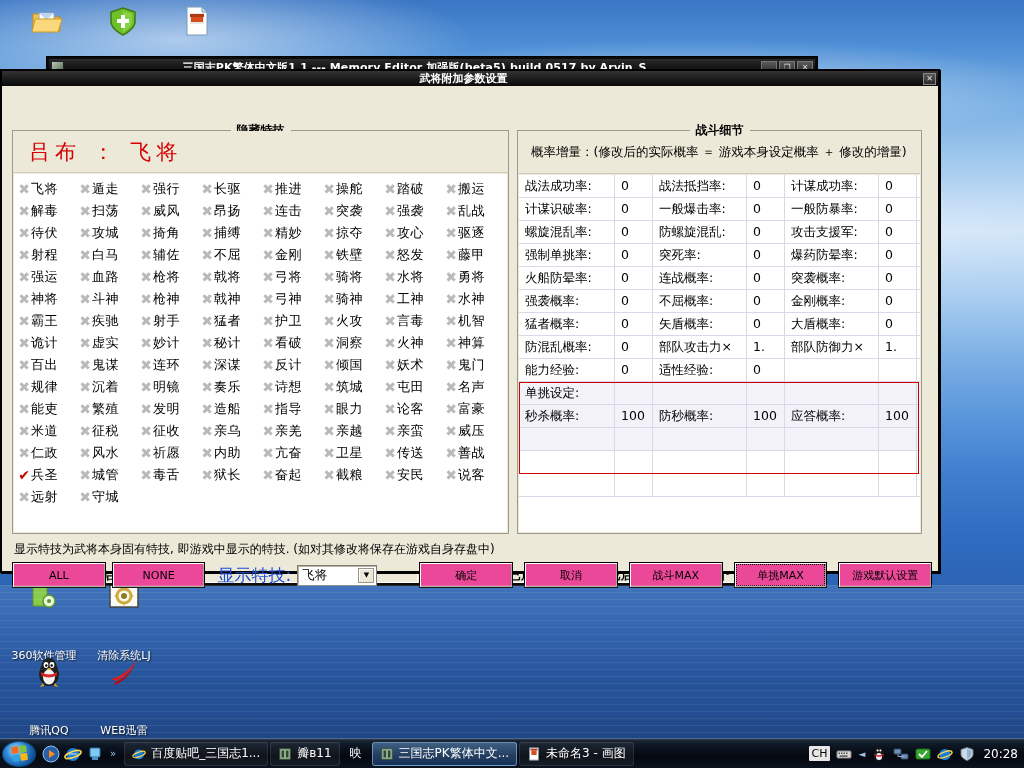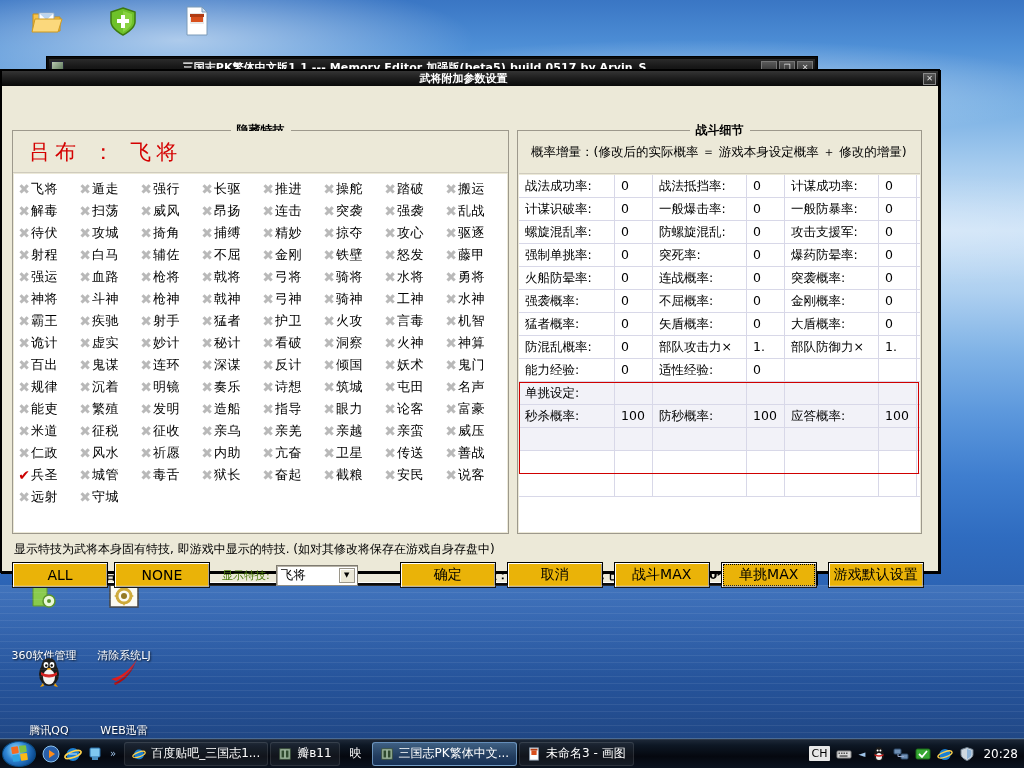--- a/index.html
+++ b/index.html
@@ -255,32 +255,32 @@
     position: absolute; left: 12px; top: 455px;
     font-size: 12px; color: #000; white-space: nowrap;
   }
   .btnrow {
     position: absolute; left: 10px; top: 474px;
     width: 920px; height: 30px;
     display: flex; align-items: center;
   }
   .wbtn {
     height: 26px;
-    background: #eab308;
+    background: #ec4899;
     border: 1px solid #000;
-    font-size: 14px;
+    font-size: 11px;
     color: #000;
     display: flex; align-items: center; justify-content: center;
     font-family: "DejaVu Sans", "Liberation Sans", sans-serif;
     cursor: default;
     box-shadow: inset 1px 1px 0 #fff, inset -1px -1px 0 #aaa69a;
   }
   .wbtn.focus { outline: 1px dotted #000; outline-offset: -3px; }
   .sel-label {
-    font-size: 11px; color: #4d7c0f;
+    font-size: 17px; color: #1d4ed8;
     margin: 0 6px 0 12px; white-space: nowrap;
   }
   .combo {
     width: 82px; height: 21px;
     background: #fff;
     border: 1px solid #7e7a70;
     box-shadow: inset 1px 1px 0 #b6b2a6;
     display: flex; align-items: center;
     font-size: 12.5px;
     padding-left: 4px;

